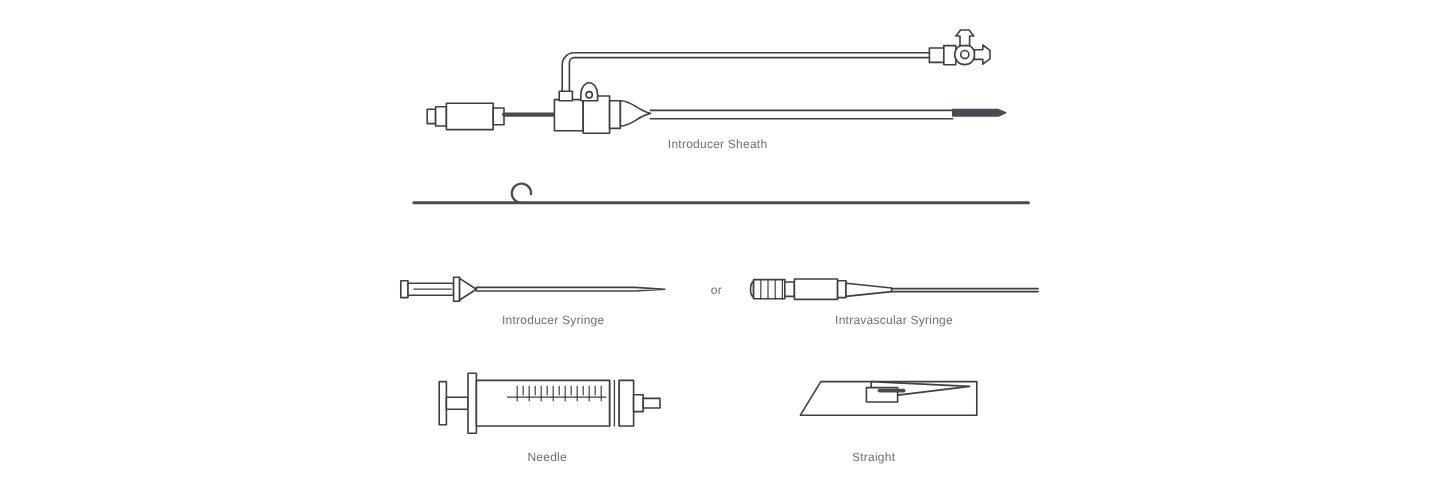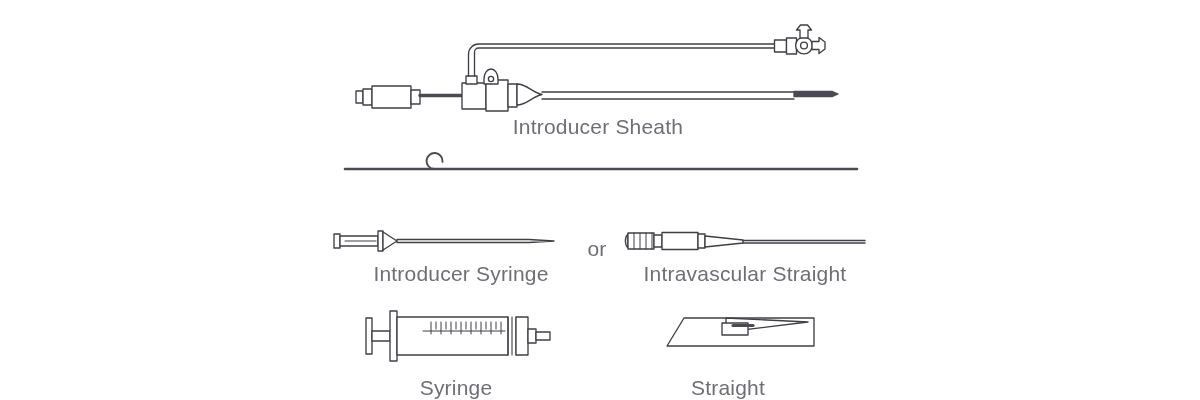--- a/index.html
+++ b/index.html
@@ -6,21 +6,21 @@
   body{
     width:1200px;height:400px;background:#ffffff;
     font-family:"Liberation Sans", sans-serif;
     overflow:hidden;position:relative;
   }
   #diagram-root{position:absolute;inset:0;}
   svg.sheet{position:absolute;top:0;left:0;width:1200px;height:400px;}
   .lbl{
     position:absolute;
     color:#6e6e76;
-    font-size:21px;
+    font-size:10px;
     letter-spacing:.2px;
     white-space:nowrap;
     font-family:"Liberation Sans", sans-serif;
   }
   .lbl.ctr{transform:translateX(-50%);}
 </style>
 </head>
 <body>
 
 <div id="diagram-root">
@@ -161,19 +161,19 @@
         <path d="M722,323 h26 v12 h-26 z" fill="#ffffff"></path>
 
         <path d="M733,325.5 h20" stroke="#4a4a52" stroke-width="3.2"></path>
       </g>
 
     </g>
   </svg>
 
   <div class="lbl ctr" style="left:598px;top:115px;">Introducer Sheath</div>
   <div class="lbl ctr" style="left:461px;top:262px;">Introducer Syringe</div>
-  <div class="lbl ctr" style="left:745px;top:262px;">Intravascular Straight</div>
-  <div class="lbl ctr" style="left:456px;top:376px;">Syringe</div>
+  <div class="lbl ctr" style="left:745px;top:262px;">Intravascular Syringe</div>
+  <div class="lbl ctr" style="left:456px;top:376px;">Needle</div>
   <div class="lbl ctr" style="left:728px;top:376px;">Straight</div>
 
   <div class="lbl ctr" style="left:597px;top:237px;">or</div>
 
 </div>
 
 </body></html>

